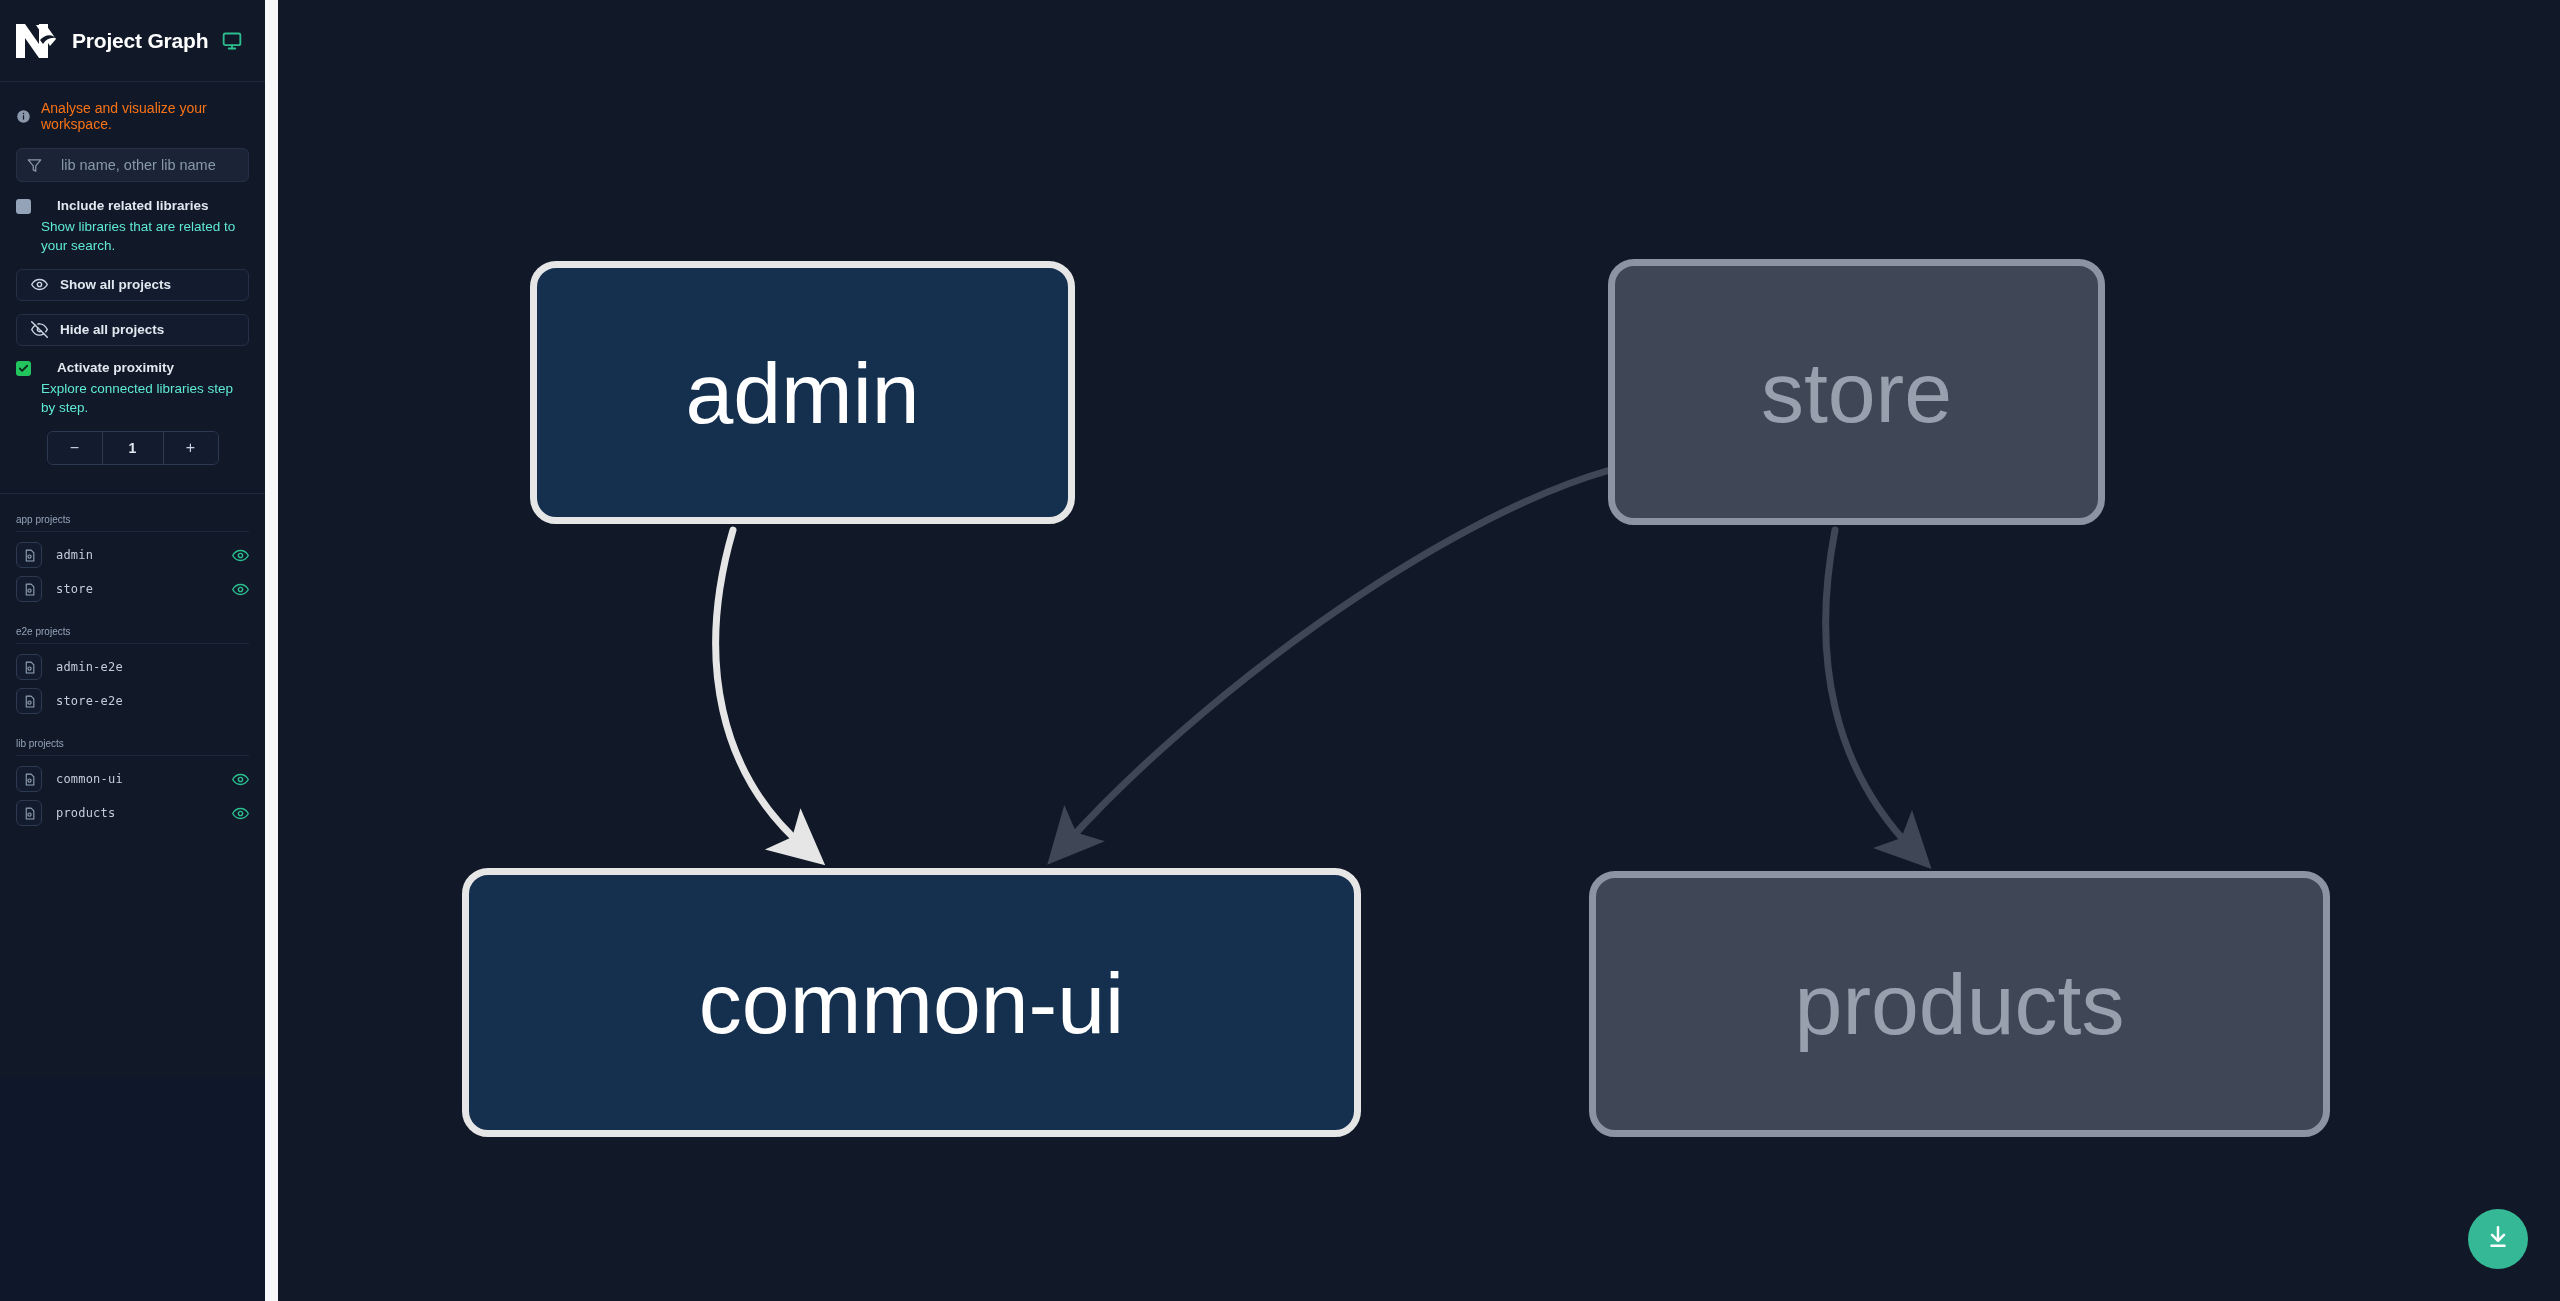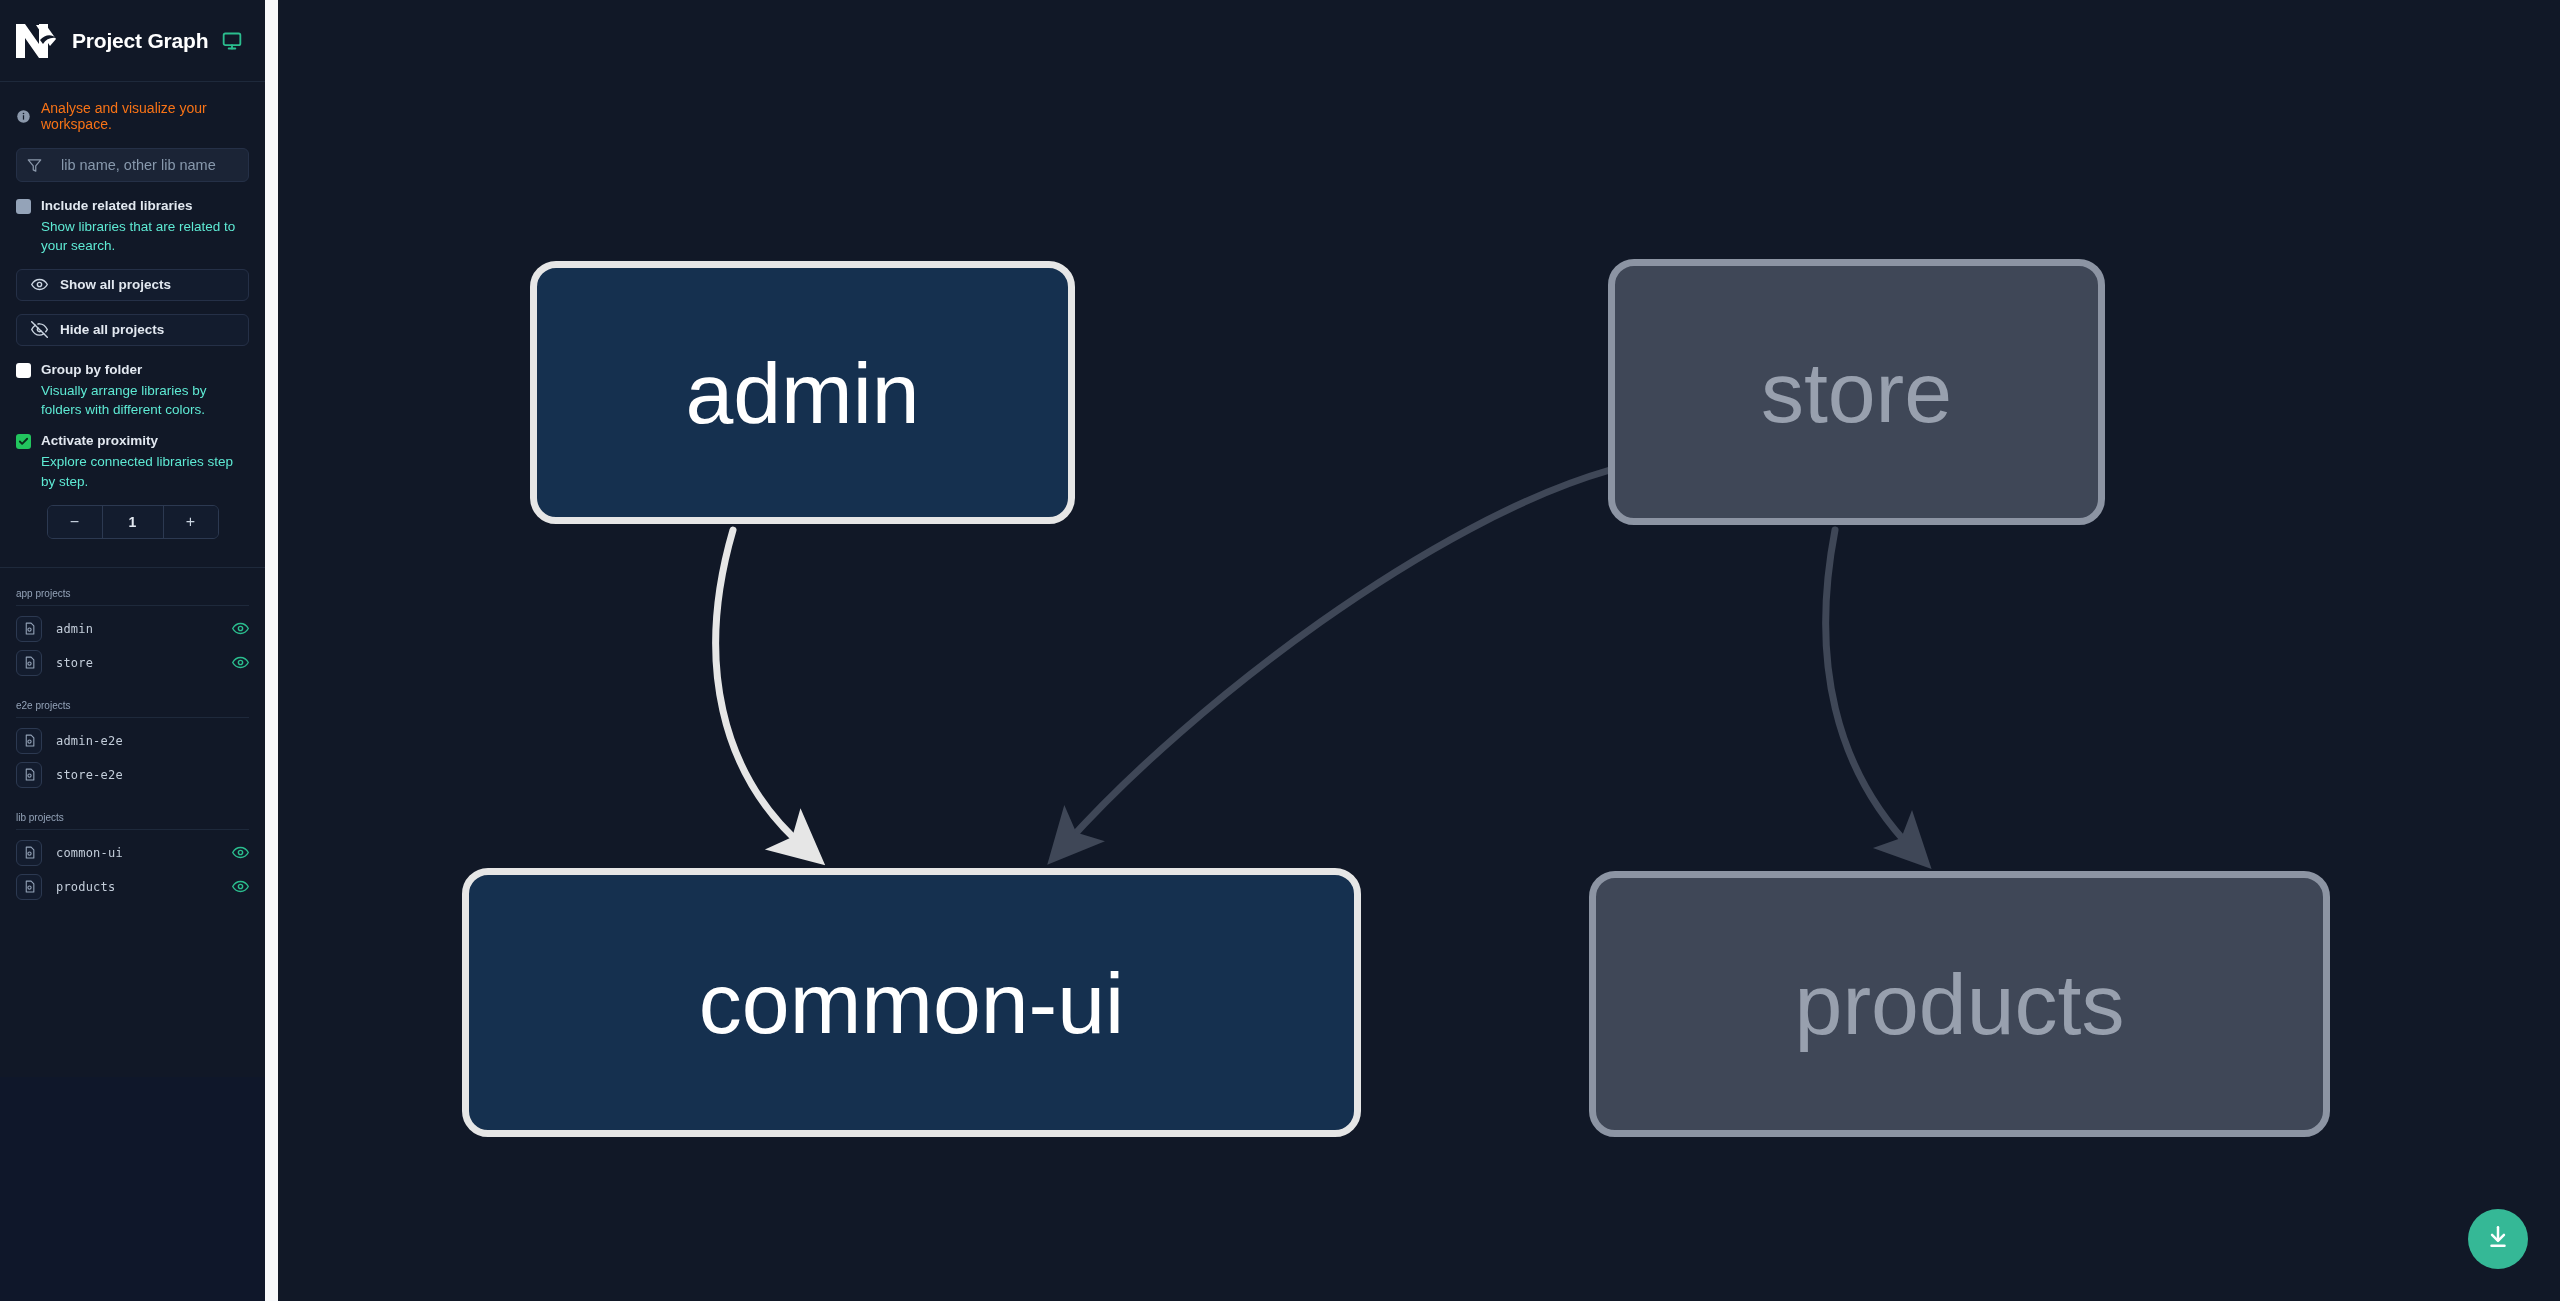--- a/index.html
+++ b/index.html
@@ -68,21 +68,21 @@
   .cbox {
     width: 15px; height: 15px; flex: 0 0 15px; margin-top: 3px;
     border-radius: 3px; background: #94a3b8;
     display: flex; align-items: center; justify-content: center;
   }
   .cbox.white { background: #ffffff; }
   .cbox.checked { background: #22c55e; }
   .cbox svg { display: none; }
   .cbox.checked svg { display: block; }
   .opt-text { display: flex; flex-direction: column; }
-  .opt-label { font-size: 13.5px; font-weight: 700; color: #e2e8f0; line-height: 1.5; }
+  .opt-label { font-size: 13.5px; font-weight: 700; color: #e2e8f0; line-height: 1.5; margin-left: 16px; }
   .opt-desc { font-size: 13.5px; color: #5eead4; line-height: 1.42; margin-top: 1px; }
 
   .sb-btn {
     margin: 0 16px; margin-top: 13px;
     height: 32px; border-radius: 6px;
     border: 1px solid #253047; background: #131c2e;
     display: flex; align-items: center; gap: 12px;
     padding-left: 14px; cursor: pointer;
   }
   .sb-btn-label { font-size: 13.5px; font-weight: 700; color: #e2e8f0; }
@@ -245,29 +245,20 @@
       <div class="sb-btn">
         <span>
           <svg class="eye" viewBox="0 0 24 24" fill="none" stroke="#cbd5e1" stroke-width="2" stroke-linecap="round" stroke-linejoin="round">
             <path d="M17.94 17.94A10.07 10.07 0 0 1 12 20c-7 0-11-8-11-8a18.45 18.45 0 0 1 5.06-5.94M9.9 4.24A9.12 9.12 0 0 1 12 4c7 0 11 8 11 8a18.5 18.5 0 0 1-2.16 3.19m-6.72-1.07a3 3 0 1 1-4.24-4.24"></path>
             <line x1="1" y1="1" x2="23" y2="23"></line>
           </svg>
         </span>
         <span class="sb-btn-label">Hide all projects</span>
       </div>
 
-      <div class="opt-row">
-        <span class="cbox white">
-          
-        </span>
-        <span class="opt-text">
-          <span class="opt-label">Group by folder</span>
-          <span class="opt-desc">Visually arrange libraries by folders with different colors.</span>
-        </span>
-      </div>
 
       <div class="opt-row tight">
         <span class="cbox checked">
           <svg width="11" height="11" viewBox="0 0 24 24" fill="none" stroke="#0b2c1c" stroke-width="4" stroke-linecap="round" stroke-linejoin="round">
               <polyline points="20 6 9 17 4 12"></polyline>
             </svg>
         </span>
         <span class="opt-text">
           <span class="opt-label">Activate proximity</span>
           <span class="opt-desc">Explore connected libraries step by step.</span>

